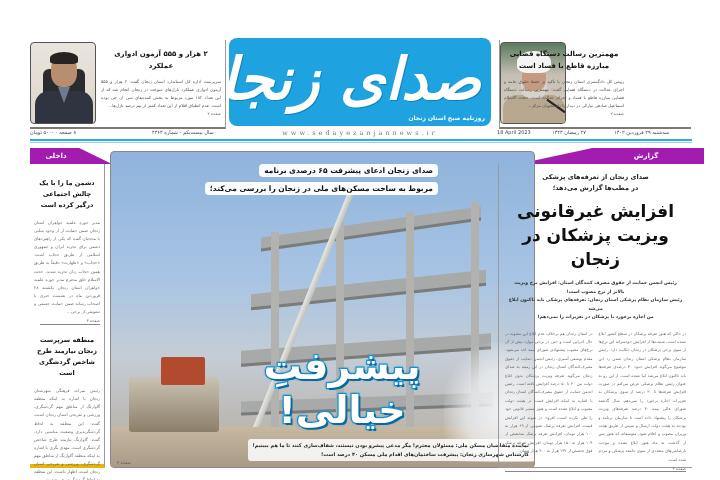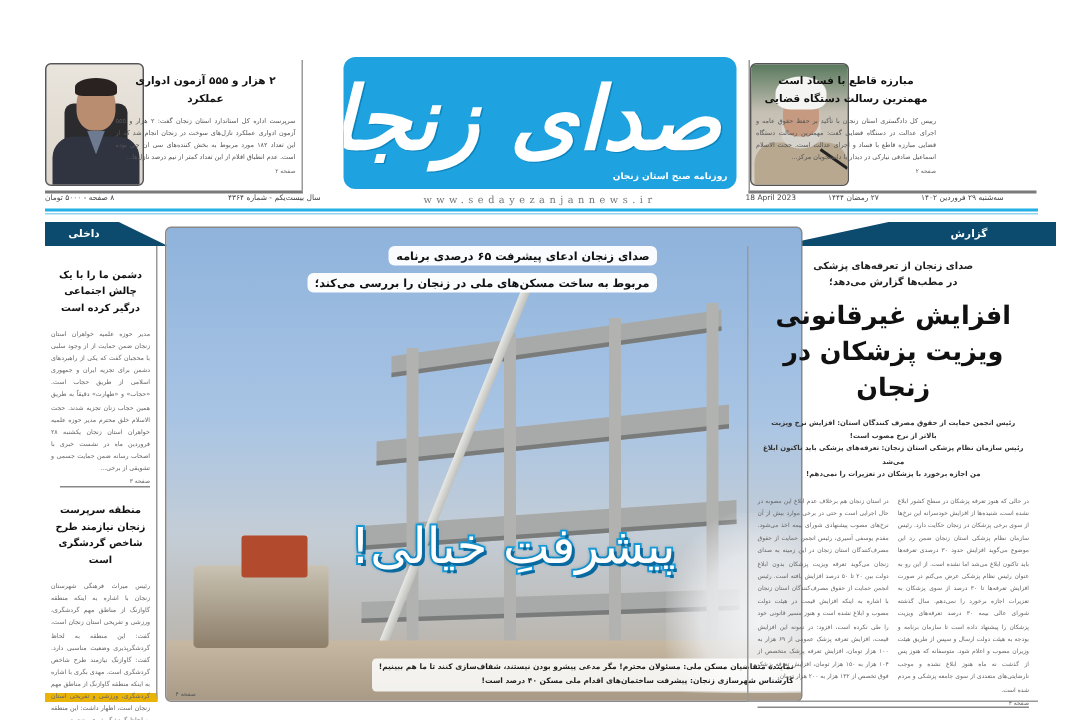--- a/index.html
+++ b/index.html
@@ -5,21 +5,21 @@
   * { box-sizing: border-box; margin: 0; padding: 0; }
   html, body { width: 720px; height: 480px; background: #ffffff; overflow: hidden; }
   body { font-family: "DejaVu Sans", sans-serif; color: #222; position: relative; direction: ltr; }
   .rtl { direction: rtl; }
 
   
   .top-box {
     position: absolute; top: 40px; height: 89px; border: 1px solid #9a9a9a;
     border-top: none; border-bottom: 2px solid #7a7a7a; background: #fff;
   }
-  .top-box.left { left: 30px; width: 172px; border-left: none; }
+  .top-box.left { left: 30px; width: 196px; border-left: none; }
   .top-box.right { left: 499px; width: 192px; border-right: none; }
   .top-photo {
     position: absolute; top: 2px; width: 66px; height: 82px; border-radius: 4px;
     border: 1px solid #555; overflow: hidden;
   }
   .top-box.left .top-photo { left: 0; }
   .top-box.right .top-photo { right: 0; }
   .top-text { position: absolute; top: 8px; width: 120px; }
   .top-box.left .top-text { right: 4px; }
   .top-box.right .top-text { left: 4px; }
@@ -60,30 +60,30 @@
     font-family: "DejaVu Serif", serif; font-size: 6.5px; letter-spacing: 3px; color: #777;
   }
 
   
   .meta-line { position: absolute; top: 129px; font-size: 5px; color: #444; white-space: nowrap; }
   .rule-cyan { position: absolute; left: 30px; width: 662px; top: 139px; height: 2px; background: #23b0e6; }
   .rule-cyan2 { position: absolute; left: 30px; width: 662px; top: 142px; height: 1px; background: #8fd3f0; }
 
   
   .section-tab {
-    position: absolute; top: 148px; height: 16px; background: #0c4a6e; color: #fff;
+    position: absolute; top: 148px; height: 16px; background: #a21caf; color: #fff;
     font-size: 7px; font-weight: bold; text-align: center; line-height: 16px;
   }
   .section-tab.left { left: 30px; width: 82px; clip-path: polygon(0 0, 60% 0, 100% 100%, 0 100%); padding-right: 30px; }
   .section-tab.right { left: 518px; width: 186px; clip-path: polygon(0 100%, 40% 0, 100% 0, 100% 100%); padding-left: 70px; }
 
   
   .left-col {
     position: absolute; left: 30px; top: 164px; width: 75px; height: 304px;
-    border-right: 1px solid #999; border-bottom: 6px solid #eab308; padding: 0 4px;
+    border-right: 1px solid #999; border-bottom: 4px solid #eab308; padding: 0 4px;
   }
   .col-story-title { font-size: 6.5px; font-weight: bold; text-align: center; line-height: 11px; color: #111; margin-top: 14px; }
   .col-story-body { font-size: 4.2px; color: #666; line-height: 8.1px; margin-top: 8px; text-align: justify; }
   .col-page { font-size: 4px; color: #666; margin-top: 2px; border-bottom: 1px solid #888; padding-bottom: 1px; width: 60px; margin-right: 0; }
 
   
   .center-photo {
     position: absolute; left: 110px; top: 151px; width: 425px; height: 317px;
     border: 1px solid #888; border-radius: 4px; overflow: hidden;
     background: linear-gradient(180deg, #8fb3dc 0%, #a8c4e4 40%, #c4cdd6 65%, #b6aa9a 100%);
@@ -96,21 +96,21 @@
   .crane-cab { position: absolute; left: 50px; top: 205px; width: 44px; height: 28px; background: #b24a2e; border-radius: 2px; }
   .ground { position: absolute; left: 0; bottom: 0; width: 100%; height: 40px; background: linear-gradient(180deg,#c7b8a2,#a89a86); }
   .dust { position: absolute; right: 0; top: 190px; width: 90px; height: 120px; background: radial-gradient(ellipse at 70% 60%, #f2f3f5 0%, rgba(240,242,245,0.7) 45%, rgba(240,242,245,0) 75%); }
 
   .overlay-kicker {
     position: absolute; background: rgba(255,255,255,0.95); border-radius: 4px;
     font-size: 7.5px; font-weight: bold; color: #111; padding: 2px 5px; direction: rtl; white-space: nowrap;
   }
   .headline-big {
     position: absolute; left: 96px; top: 192px; width: 270px; text-align: center; direction: rtl;
-    font-family: "DejaVu Sans", sans-serif; font-weight: normal; font-size: 33px; color: #ffffff;
+    font-family: "DejaVu Sans", sans-serif; font-weight: bold; font-size: 38px; color: #ffffff;
     -webkit-text-stroke: 2.5px #1aa3e0; paint-order: stroke fill;
     text-shadow: 0 0 3px #0a6aa0, 2px 2px 0 #0a6aa0; letter-spacing: -1px;
   }
   .caption-box {
     position: absolute; right: 0; bottom: 6px; background: rgba(255,255,255,0.85);
     padding: 2px 5px; direction: rtl; border-radius: 3px 0 0 3px;
   }
   .caption-line { font-size: 5px; font-weight: bold; color: #222; line-height: 9px; white-space: nowrap; }
   .photo-page { position: absolute; left: 6px; bottom: 2px; font-size: 4px; color: #555; }
 
@@ -155,22 +155,22 @@
 <div class="top-box right">
   <div class="top-photo cleric-photo">
     <div class="robe"></div>
       <div class="beard"></div>
       <div class="face"></div>
       <div class="turban"></div>
       <div class="mic"></div>
   </div>
   <div class="top-text rtl">
     <div class="top-title">
+      <div>مهمترین رسالت دستگاه قضایی</div>
       <div>مبارزه قاطع با فساد است</div>
-      <div>مهمترین رسالت دستگاه قضایی</div>
     </div>
     <div class="top-body">رییس کل دادگستری استان زنجان با تأکید بر حفظ حقوق عامه و اجرای عدالت در دستگاه قضایی گفت: مهمترین رسالت دستگاه قضایی مبارزه قاطع با فساد و اجرای عدالت است. حجت الاسلام اسماعیل صادقی نیارکی در دیدار با دانشجویان مرکز...</div>
     <div class="top-page">صفحه ۲</div>
   </div>
 </div>
 
 <div class="meta-line rtl" style="left:30px;">۸ صفحه - ۵۰۰۰ تومان</div>
 <div class="meta-line rtl" style="left:152px;">سال بیست‌یکم - شماره ۴۳۶۴</div>
 <div class="meta-line" style="left:497px;">18  April  2023</div>
 <div class="meta-line rtl" style="left:552px;">۲۷  رمضان  ۱۴۴۴</div>

